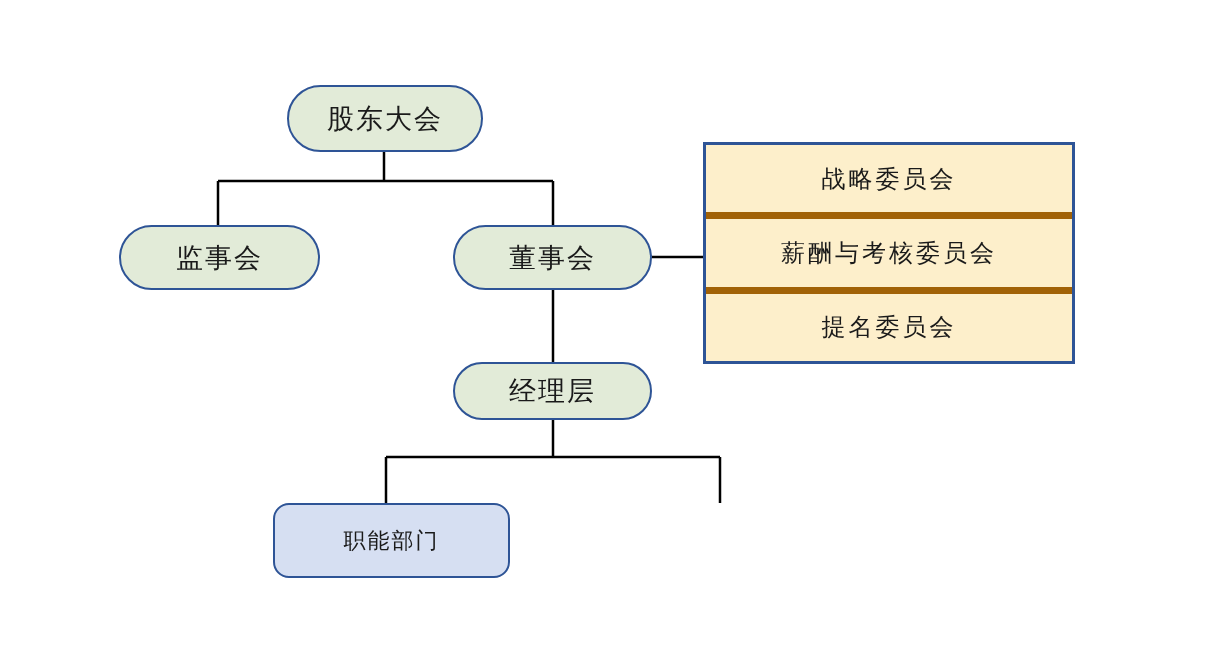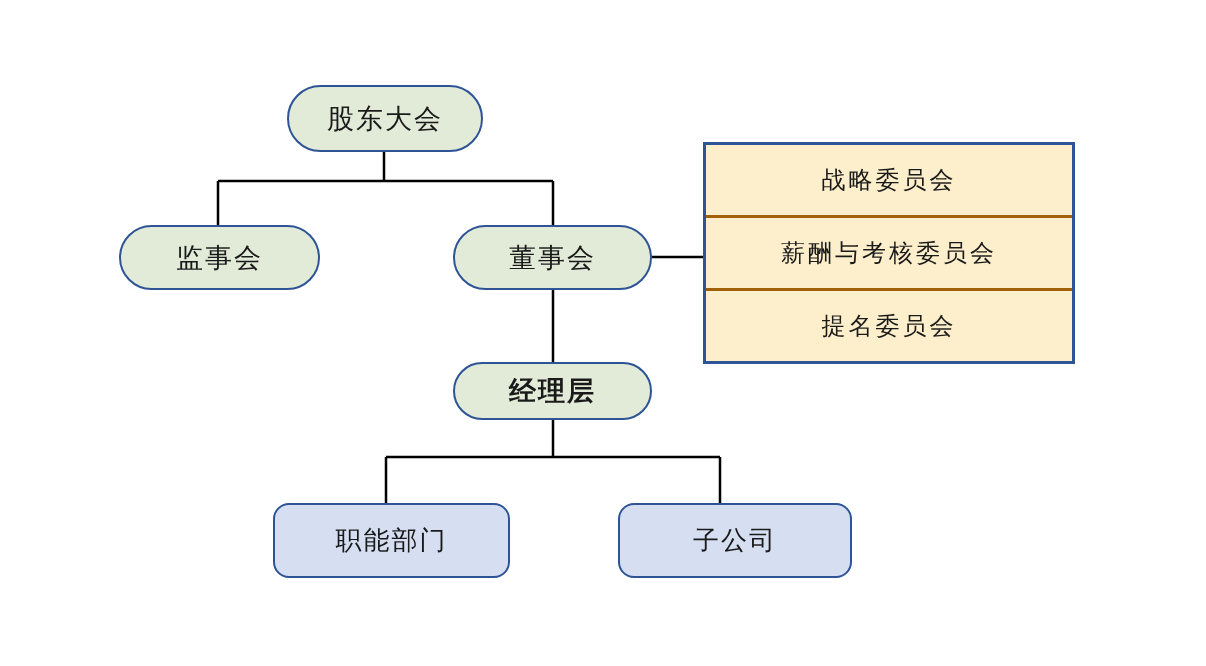--- a/index.html
+++ b/index.html
@@ -48,21 +48,21 @@
     border: 2px solid #2e5496;
     border-radius: 999px;
     font-size: 27px;
     font-family: "Liberation Sans", "DejaVu Sans", sans-serif;
   }
 
   .node-blue {
     background: #d6dff2;
     border: 2px solid #2e5496;
     border-radius: 16px;
-    font-size: 26px;
+    font-size: 22px;
     font-family: "Liberation Serif", "DejaVu Serif", serif;
   }
 
   
   #committee-table {
     position: absolute;
     left: 703px;
     top: 142px;
     width: 372px;
     height: 222px;
@@ -73,21 +73,21 @@
     flex-direction: column;
     z-index: 5;
   }
   .committee-row {
     flex: 1 1 0;
     box-sizing: border-box;
     display: flex;
     align-items: center;
     justify-content: center;
     background: #fdefcb;
-    border-bottom: 3px solid #a16207;
+    border-bottom: 7px solid #a16207;
     font-size: 24px;
     font-family: "Liberation Serif", "DejaVu Serif", serif;
     color: #1a1a1a;
     letter-spacing: 3px;
     white-space: nowrap;
   }
   .committee-row:last-child {
     border-bottom: none;
   }
 </style>
@@ -120,25 +120,24 @@
       <path d="M 720 457 L 720 503"></path>
     </g>
   </svg>
 
   <div class="node node-green" style="left:287px; top:85px; width:196px; height:67px;">股东大会</div>
 
   <div class="node node-green" style="left:119px; top:225px; width:201px; height:65px;">监事会</div>
 
   <div class="node node-green" style="left:453px; top:225px; width:199px; height:65px;">董事会</div>
 
-  <div class="node node-green" style="left:453px; top:362px; width:199px; height:58px;font-weight:bold;">经理层</div>
+  <div class="node node-green" style="left:453px; top:362px; width:199px; height:58px;">经理层</div>
 
   <div class="node node-blue" style="left:273px; top:503px; width:237px; height:75px;">职能部门</div>
 
-  <div class="node node-blue" style="left:618px; top:503px; width:234px; height:75px;">子公司</div>
 
   <div id="committee-table">
     <div class="committee-row">战略委员会</div>
     <div class="committee-row">薪酬与考核委员会</div>
     <div class="committee-row">提名委员会</div>
   </div>
 
 </div>
 
 </body></html>

